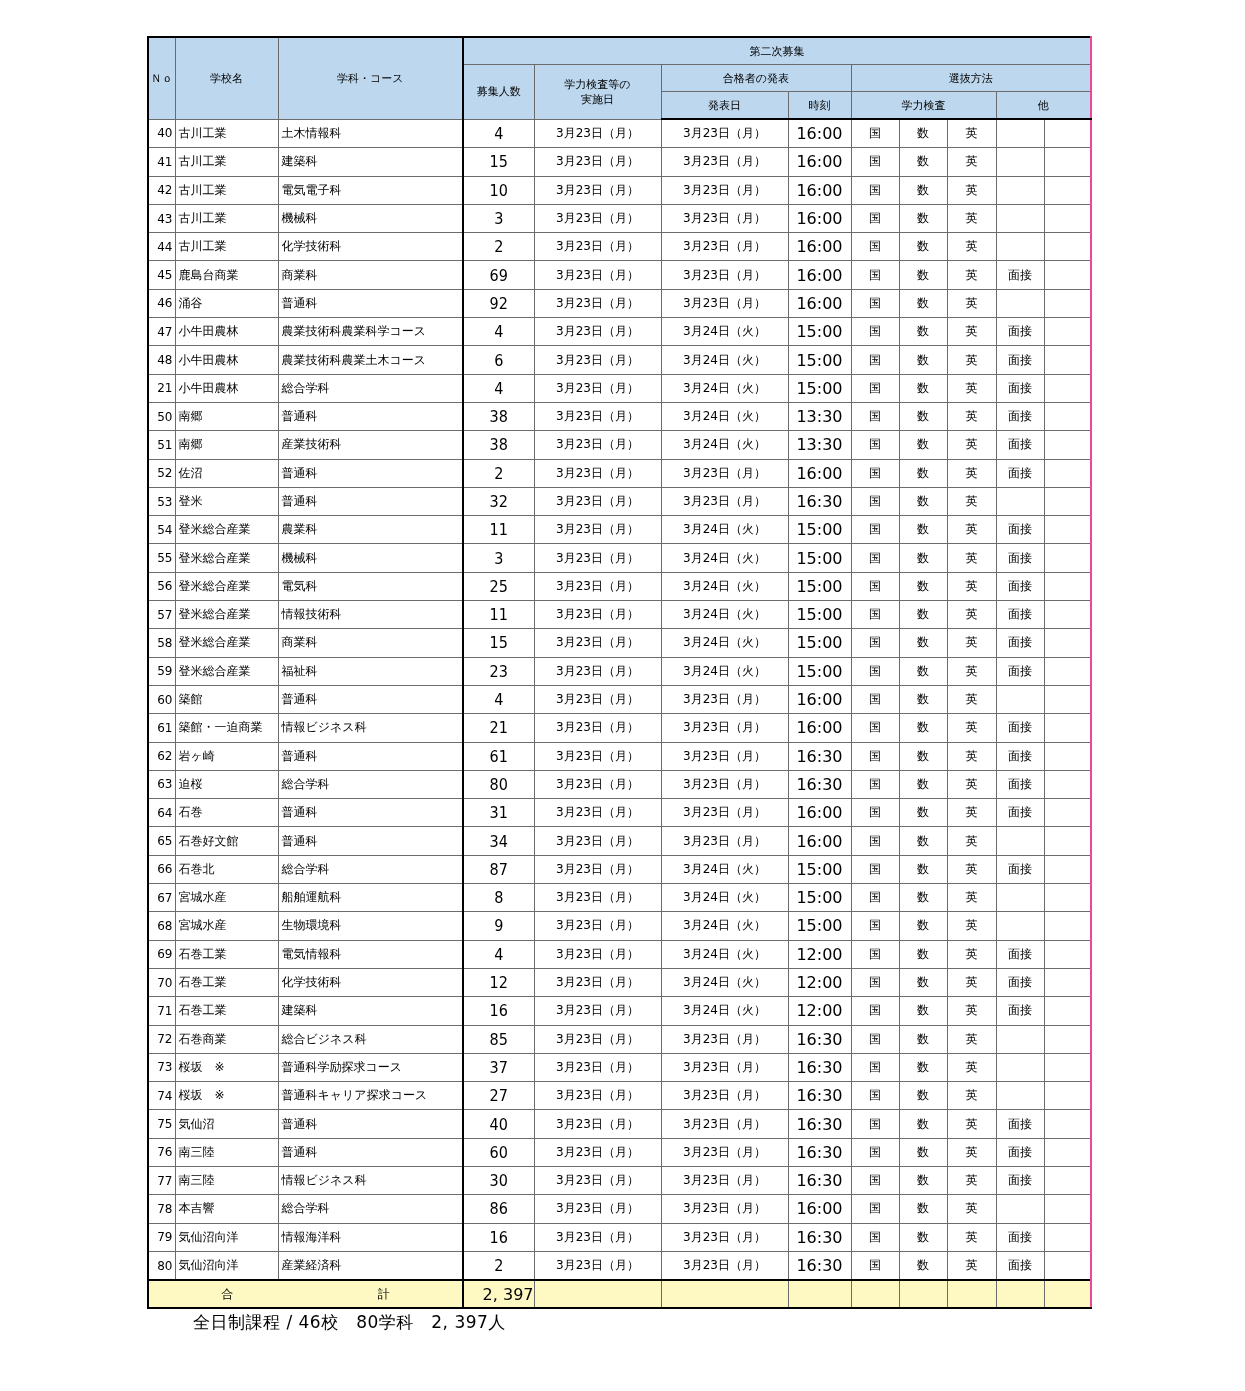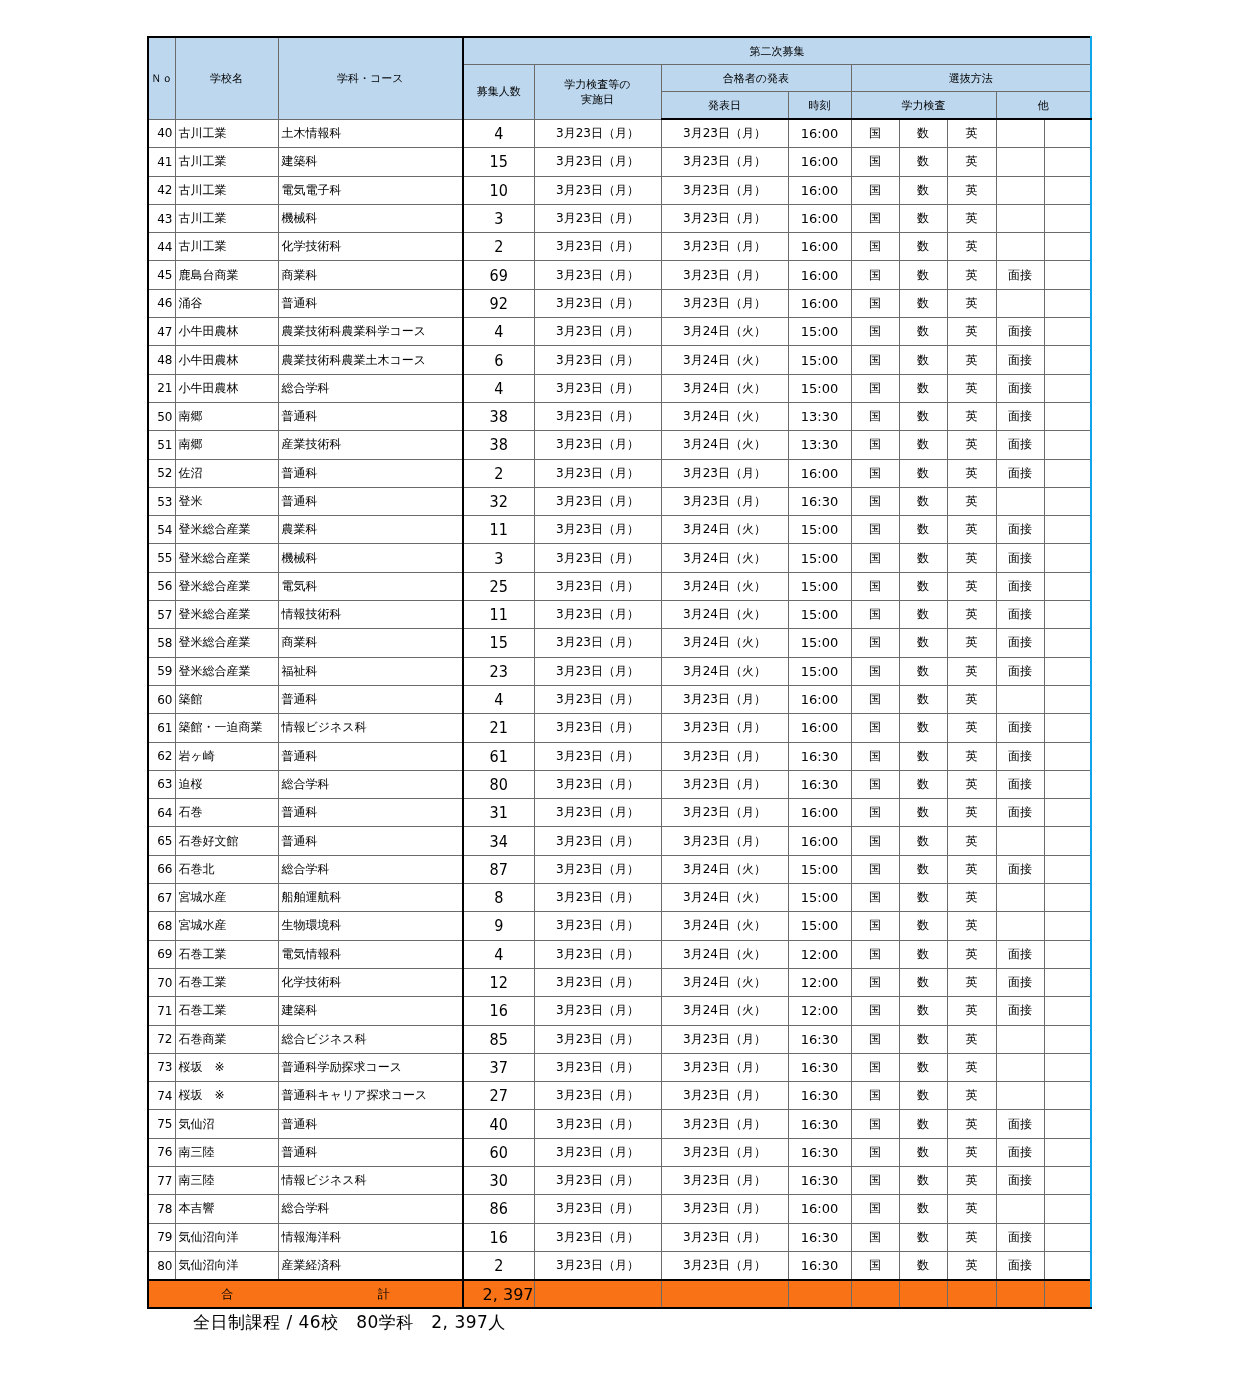--- a/index.html
+++ b/index.html
@@ -6,26 +6,26 @@
   body { width: 1245px; height: 1391px; position: relative; font-family: "DejaVu Sans", "Liberation Sans", sans-serif; color: #000; }
   .sheet { position: absolute; left: 147px; top: 36px; }
   table { border-collapse: collapse; table-layout: fixed; }
   td, th { padding: 0; overflow: hidden; white-space: nowrap; border: 1px solid #6b6b6b; }
   thead th { background: #bdd7ee; font-weight: normal; font-size: 11px; text-align: center; height: 26px; }
   tbody td { height: 27.3px; font-size: 12px; }
   .c-no { text-align: right; padding-right: 2px; font-size: 12px; }
   .c-school, .c-course { text-align: left; padding-left: 3px; }
   .c-count { text-align: center; font-size: 16px; font-family: "DejaVu Sans Condensed", "DejaVu Sans", sans-serif; border-left: 2px solid #000; }
   .c-date, .c-ann, .c-time, .c-subj, .c-other { text-align: center; }
-  .c-time { font-size: 13px; }
+  .c-time { font-size: 16px; }
   .outer-top { border-top: 2px solid #000; }
   .thick-l { border-left: 2px solid #000; }
-  .thick-r { border-right: 2px solid #0ea5e9; }
+  .thick-r { border-right: 2px solid #ec4899; }
   .hdr-bottom th { border-bottom: 2px solid #000; margin-left: 8px; }
-  tr.total td { background: #f97316; height: 26px; border-top: 2px solid #000; border-bottom: 2px solid #000; }
+  tr.total td { background: #fef9c3; height: 26px; border-top: 2px solid #000; border-bottom: 2px solid #000; }
   .total-label { text-align: center; font-size: 12px; }
   .total-count { font-size: 16px; text-align: right; }
   .footer-note { position: absolute; left: 193px; top: 1311px; font-size: 17px; letter-spacing: 0.5px; }
 </style>
 </head>
 <body>
 
 <div class="sheet">
   <table>
     <colgroup>

